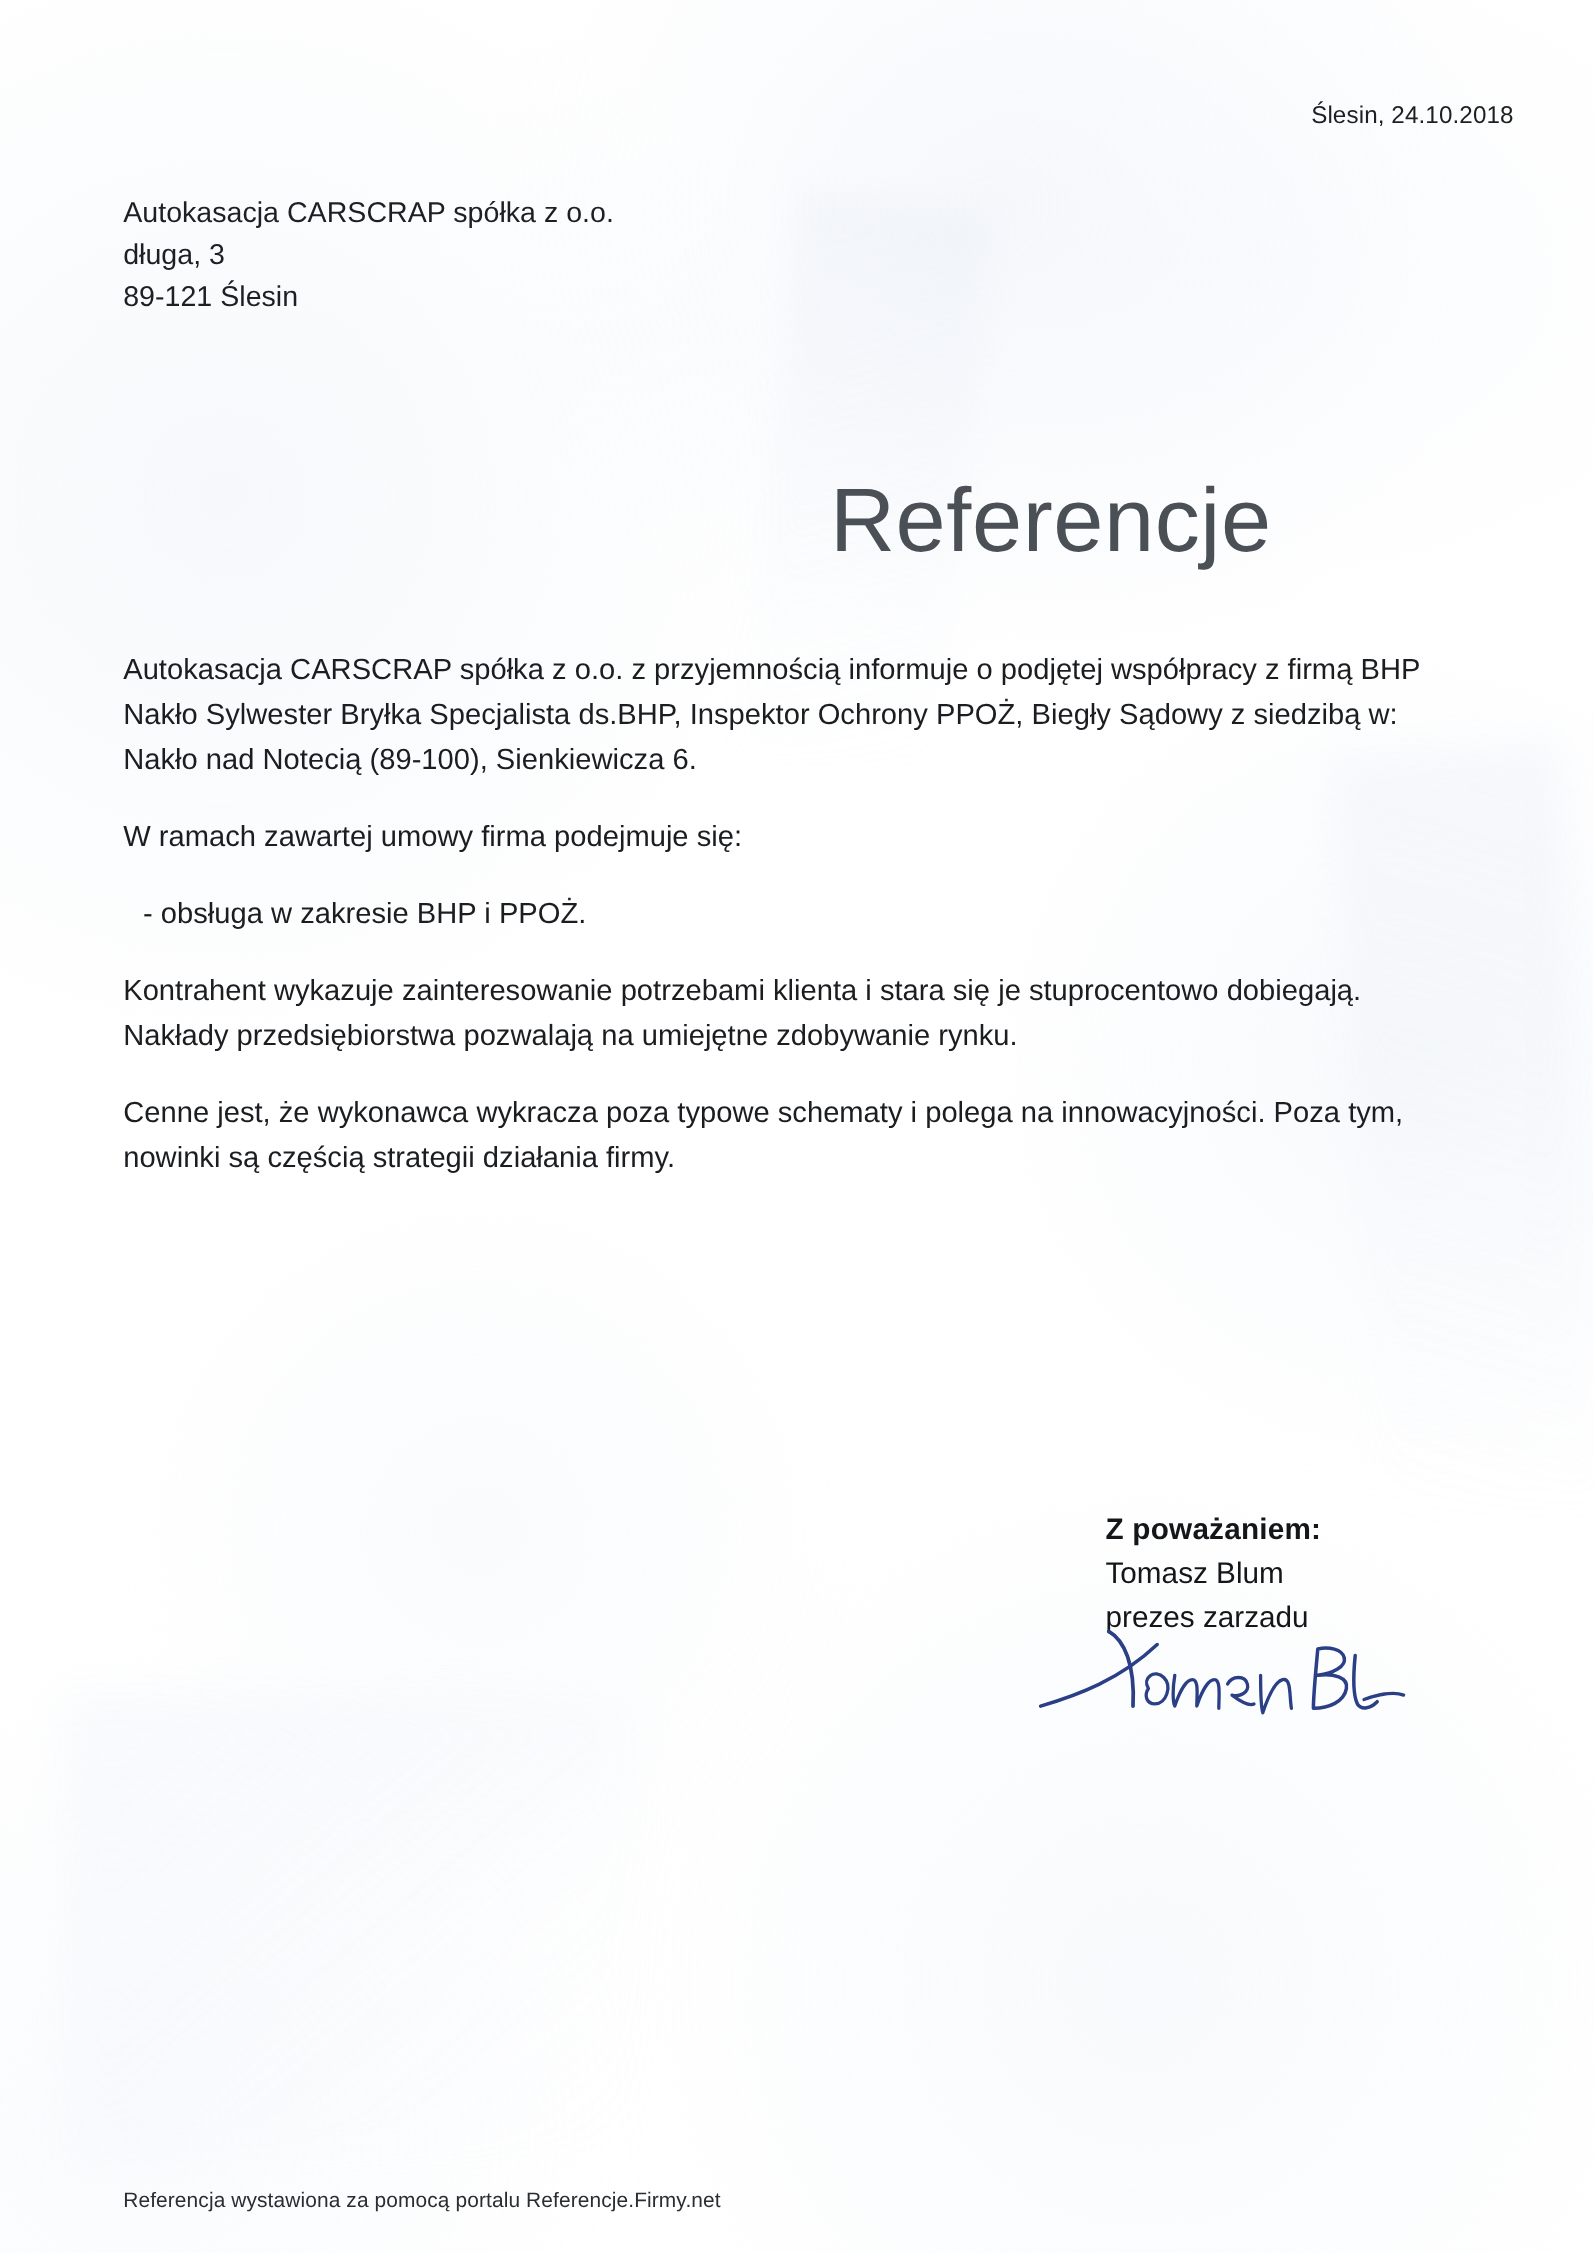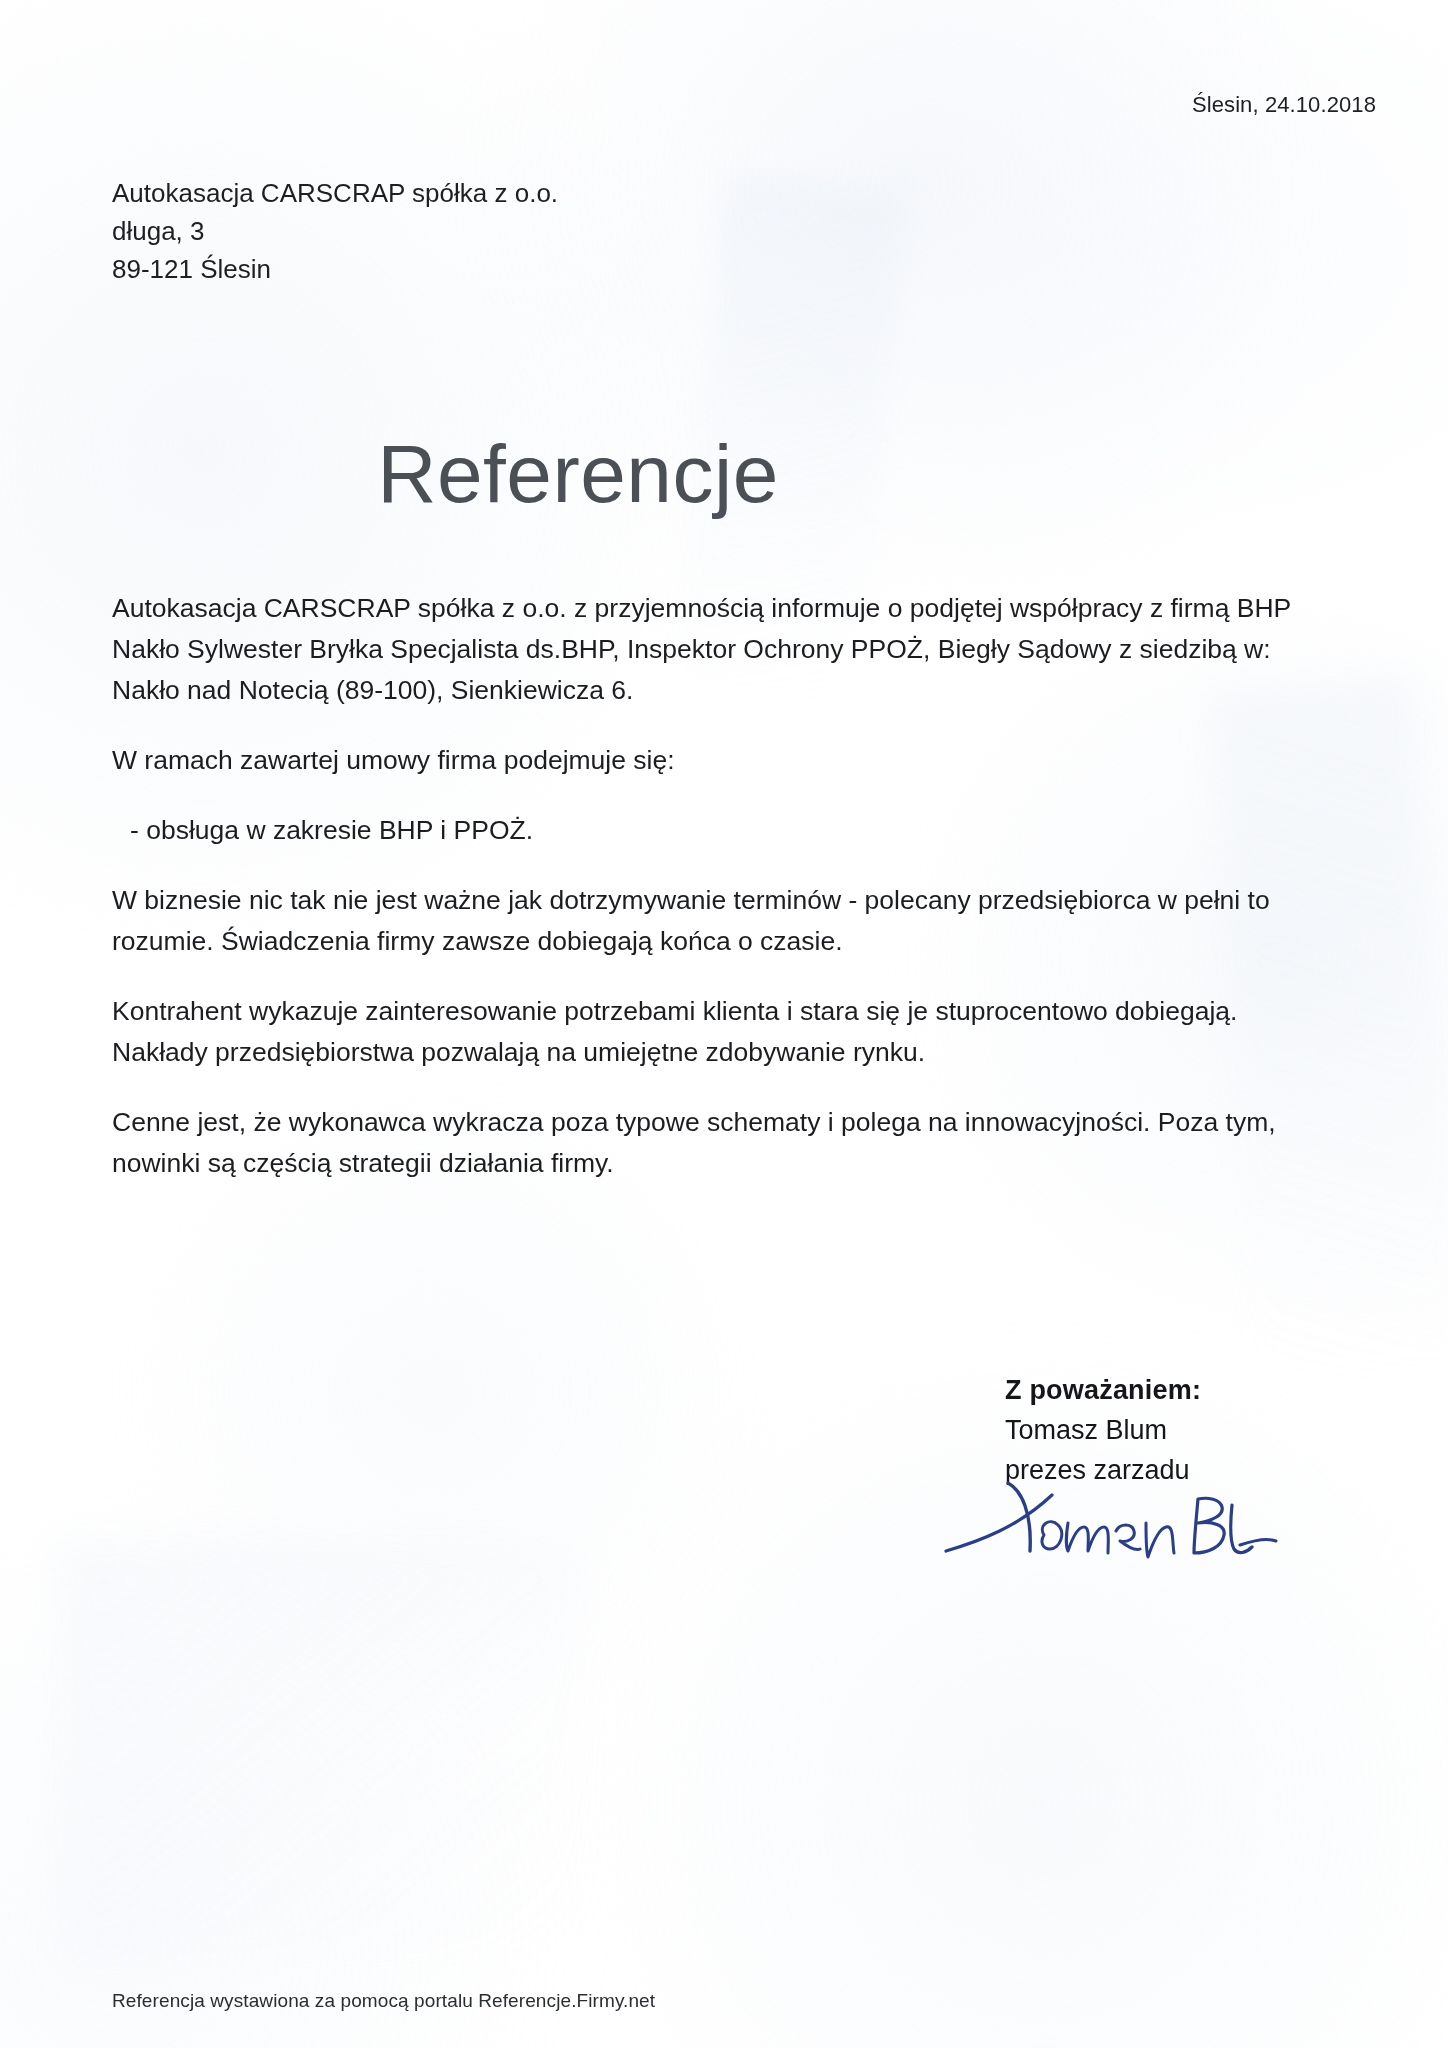--- a/index.html
+++ b/index.html
@@ -77,21 +77,21 @@
     color: #1d1f22;
     margin-top: 14px;
   }
   .address-block div { white-space: nowrap; }
 
   .doc-title {
     position: absolute;
     top: 372px;
     left: 0;
     width: 1156px;
-    text-align: center;
+    text-align: right;
     font-size: 82px;
     font-weight: 400;
     color: #4a5055;
     letter-spacing: 0.5px;
   }
 
   .body-copy {
     position: absolute;
     top: 588px;
     left: 112px;
@@ -156,21 +156,20 @@
     <div>długa, 3</div>
     <div>89-121 Ślesin</div>
   </div>
 
   <h1 class="doc-title">Referencje</h1>
 
   <div class="body-copy">
     <p>Autokasacja CARSCRAP spółka z o.o. z przyjemnością informuje o podjętej współpracy z firmą BHP Nakło Sylwester Bryłka Specjalista ds.BHP, Inspektor Ochrony PPOŻ, Biegły Sądowy z siedzibą w: Nakło nad Notecią (89-100), Sienkiewicza 6.</p>
     <p>W ramach zawartej umowy firma podejmuje się:</p>
     <p class="bullet">- obsługa w zakresie BHP i PPOŻ.</p>
-    <p>W biznesie nic tak nie jest ważne jak dotrzymywanie terminów - polecany przedsiębiorca w pełni to rozumie. Świadczenia firmy zawsze dobiegają końca o czasie.</p>
     <p>Kontrahent wykazuje zainteresowanie potrzebami klienta i stara się je stuprocentowo dobiegają. Nakłady przedsiębiorstwa pozwalają na umiejętne zdobywanie rynku.</p>
     <p>Cenne jest, że wykonawca wykracza poza typowe schematy i polega na innowacyjności. Poza tym, nowinki są częścią strategii działania firmy.</p>
   </div>
 
   <div class="signature-block">
     <div class="closing">Z poważaniem:</div>
     <div>Tomasz Blum</div>
     <div>prezes zarzadu</div>
   </div>
 

